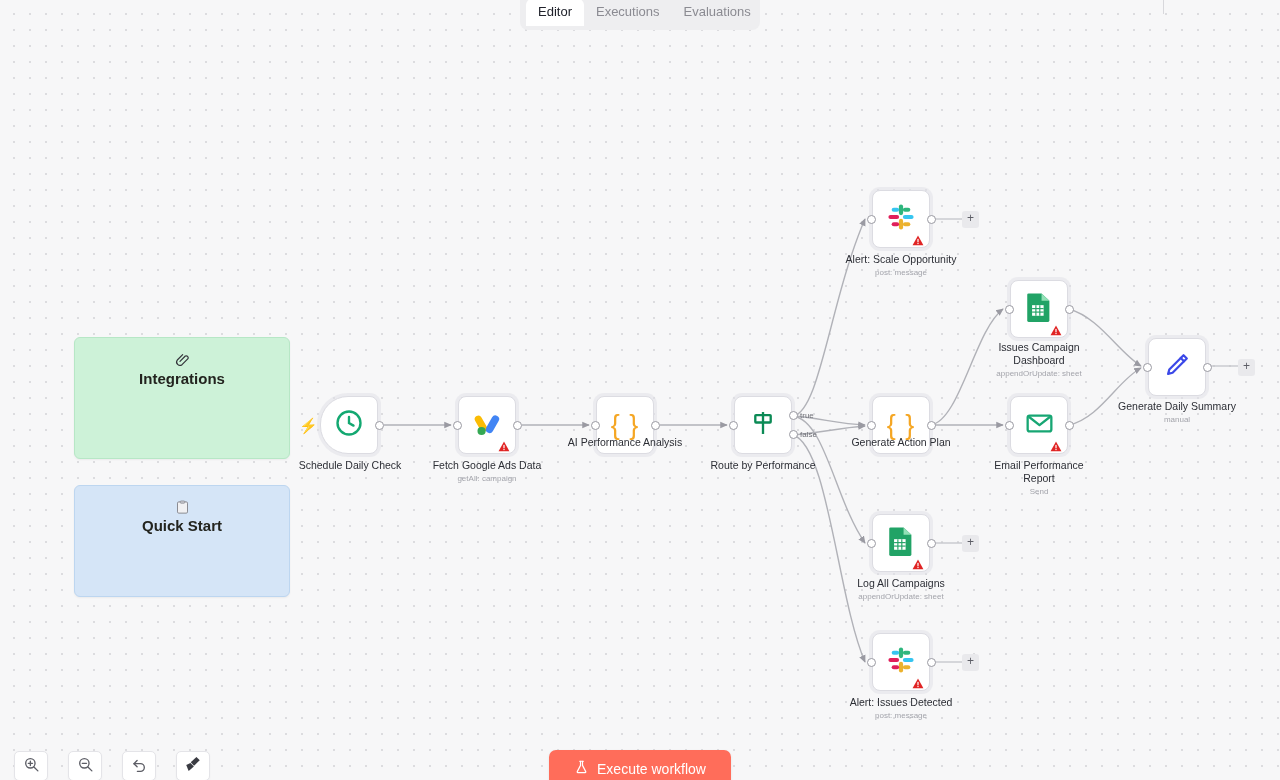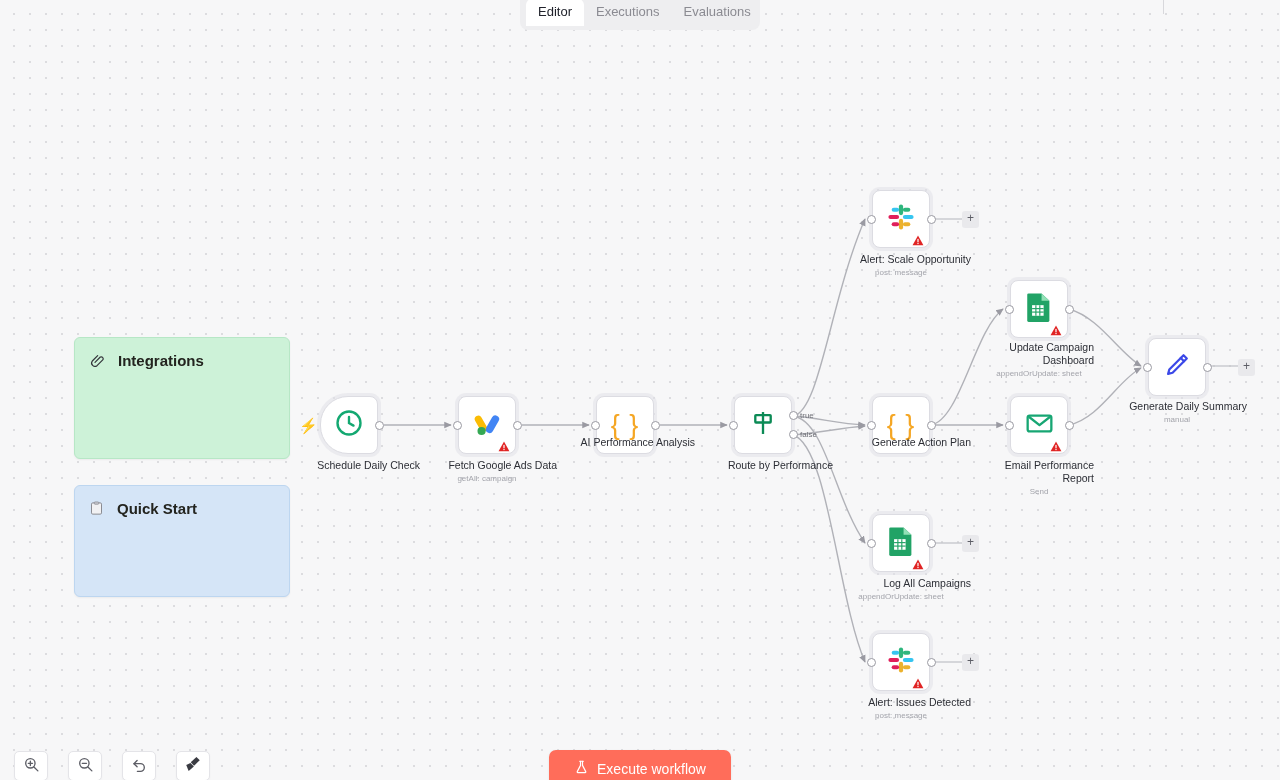--- a/index.html
+++ b/index.html
@@ -63,23 +63,24 @@
   }
   #sticky-integrations {
     left: 74px; top: 337px; width: 216px; height: 122px;
     background: #cdf2d8; border: 1px solid #b7e7c6;
   }
   #sticky-quickstart {
     left: 74px; top: 485px; width: 216px; height: 112px;
     background: #d5e5f7; border: 1px solid #bdd6f0;
   }
   .sticky-head {
-    display: flex; align-items: center; gap: 13px;
+    display: flex; align-items: center; gap: 2px;
     font-size: 15px; font-weight: bold; color: #23241f;
     margin-bottom: 6px;
+    flex-direction: column;
   }
   .sticky-list { margin-top: 6px; }
   .sticky-list li {
     list-style: none;
     font-size: 8.5px; color: #33343a; line-height: 11.8px;
     white-space: nowrap;
   }
   .sticky-list.bullets li::before { content: "• "; }
   .sticky-list.numbers li { padding-left: 2px; }
 
@@ -91,21 +92,21 @@
     border: 1px solid #dcdce2;
     border-radius: 8px;
     box-shadow: 0 0 0 3px rgba(225,225,232,.55);
     display: flex; align-items: center; justify-content: center;
     z-index: 10;
   }
   .node.trigger { border-radius: 28px 8px 8px 28px; }
   .node-label {
     position: absolute;
     font-size: 10.5px; color: #2c2e35;
-    text-align: right; line-height: 13px;
+    text-align: center; line-height: 13px;
     z-index: 11; white-space: nowrap;
   }
   .node-label.wrap { white-space: normal; }
   .node-sub {
     position: absolute;
     font-size: 8px; color: #a3a4ab;
     text-align: center; z-index: 11; white-space: nowrap;
   }
   .warn {
     position: absolute; right: 5px; bottom: 4px;
@@ -401,21 +402,21 @@
     <span class="warn">
       <svg width="12" height="11" viewBox="0 0 14 13">
         <path d="M7 0.6 L13.4 12 L0.6 12 Z" fill="#e02424"></path>
         <rect x="6.3" y="4.6" width="1.4" height="4" fill="#fff"></rect>
         <rect x="6.3" y="9.4" width="1.4" height="1.4" fill="#fff"></rect>
       </svg>
     </span>
   </div>
   <div class="port" style="left:1005px;top:305px;"></div>
   <div class="port" style="left:1065px;top:305px;"></div>
-  <div class="node-label wrap" style="left:984px;top:341px;width:110px;">Update Campaign Dashboard</div>
+  <div class="node-label wrap" style="left:984px;top:341px;width:110px;">Issues Campaign Dashboard</div>
   <div class="node-sub" style="left:969px;top:369px;width:140px;">appendOrUpdate: sheet</div>
 
   <div class="node" style="left:1010px;top:396px;">
     <span>
       <svg width="29" height="29" viewBox="0 0 24 24" fill="none" stroke="#17a673" stroke-width="1.9" stroke-linejoin="round">
         <rect x="2.2" y="5.4" width="19.6" height="13.2" rx="1.6"></rect>
         <path d="M3.2 6.4 L12 13.4 L20.8 6.4"></path>
       </svg>
     </span>
     <span class="warn">

